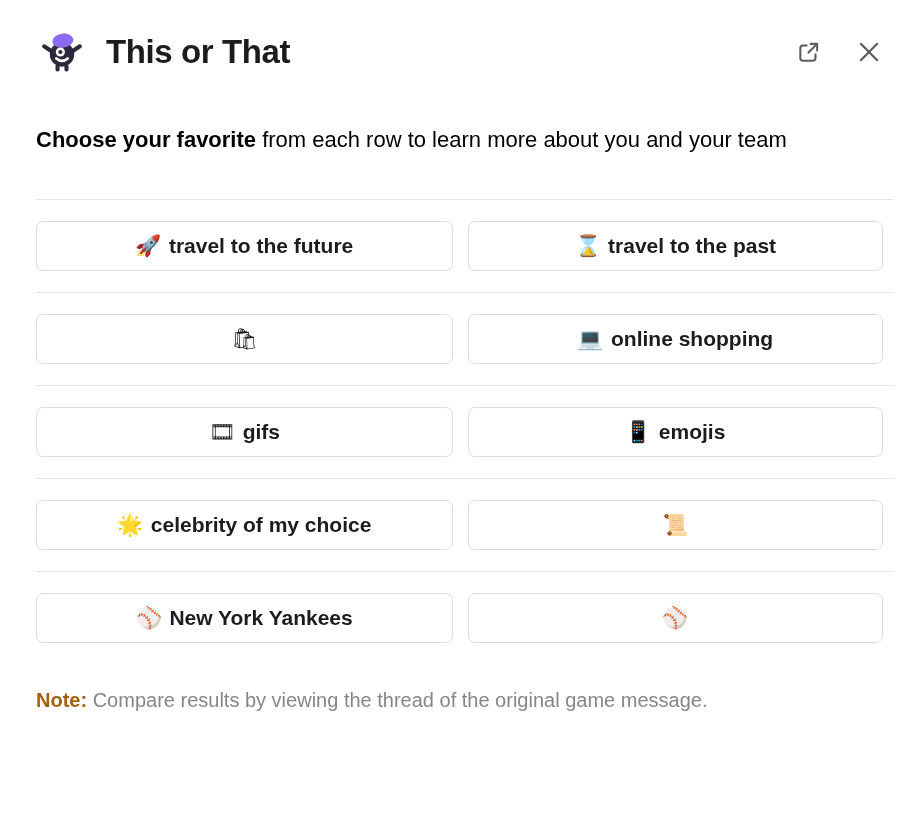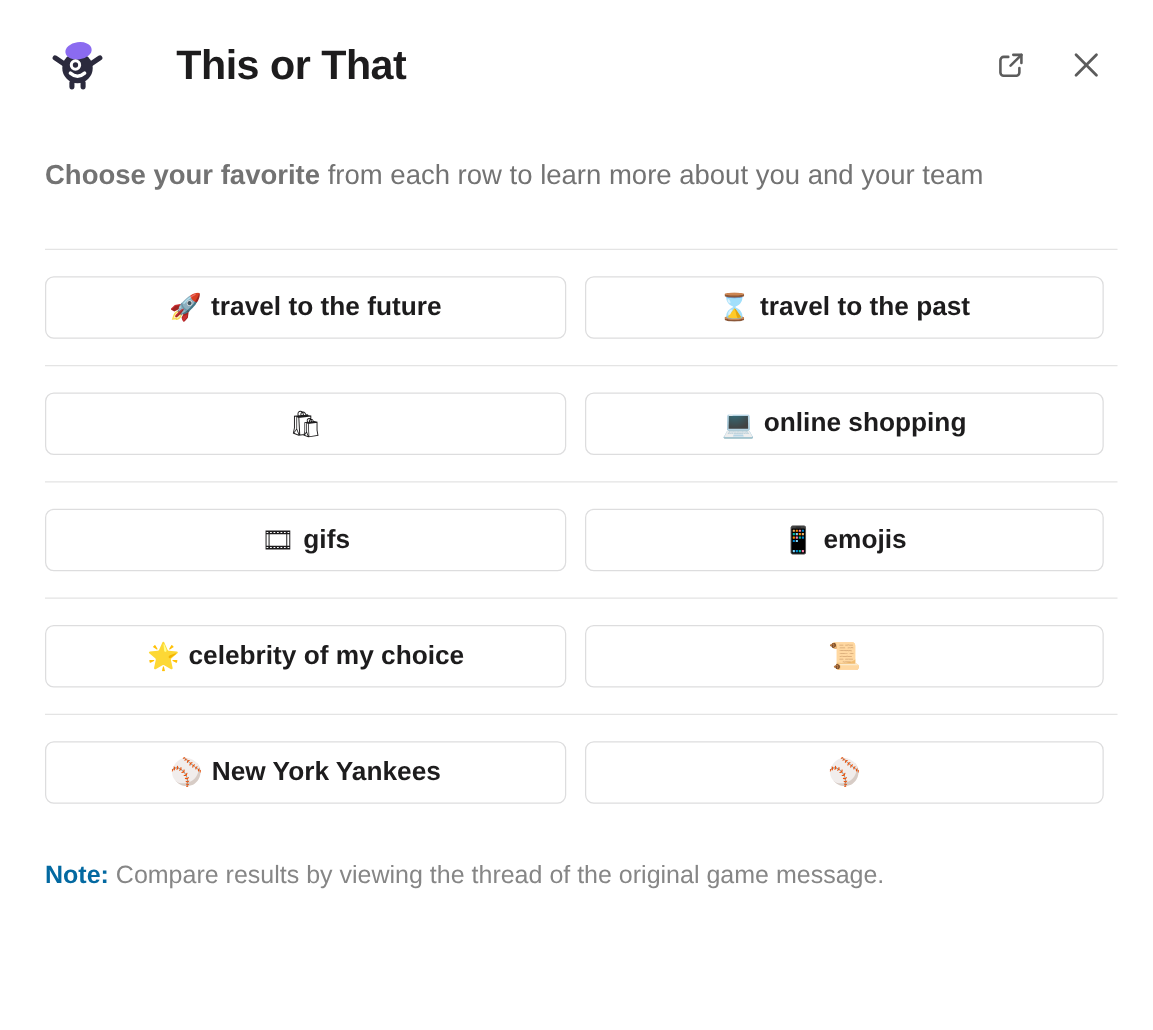--- a/index.html
+++ b/index.html
@@ -27,21 +27,20 @@
   }
 
   
   .modal-header {
     display: flex;
     align-items: center;
     padding: 18px 30px 0 36px;
     height: 86px;
     box-sizing: border-box;
     flex: 0 0 auto;
-    gap: 35px;
   }
   .app-icon {
     width: 52px;
     height: 52px;
     flex: 0 0 auto;
     display: block;
     margin-right: 18px;
   }
   .modal-title {
     font-size: 33px;
@@ -77,21 +76,21 @@
   
   .modal-body {
     padding: 0 28px 0 36px;
     flex: 1 1 auto;
     box-sizing: border-box;
   }
 
   .intro {
     font-size: 22px;
     line-height: 40px;
-    color: #737373;
+    color: #000000;
     padding-top: 34px;
     padding-right: 10px;
     max-width: 862px;
   }
   .intro b { font-weight: bold; }
 
   .divider {
     height: 1px;
     background: #e4e4e4;
     width: 858px;
@@ -138,21 +137,21 @@
   .choice-label { flex: 0 0 auto; }
 
   .note {
     font-size: 20px;
     line-height: 28px;
     color: #868686;
     padding-top: 22px;
     padding-bottom: 16px;
   }
   .note b {
-    color: #0369a1;
+    color: #a16207;
     font-weight: bold;
   }
 </style>
 </head>
 <body>
 
 <div class="modal">
 
   <div class="modal-header">
 

